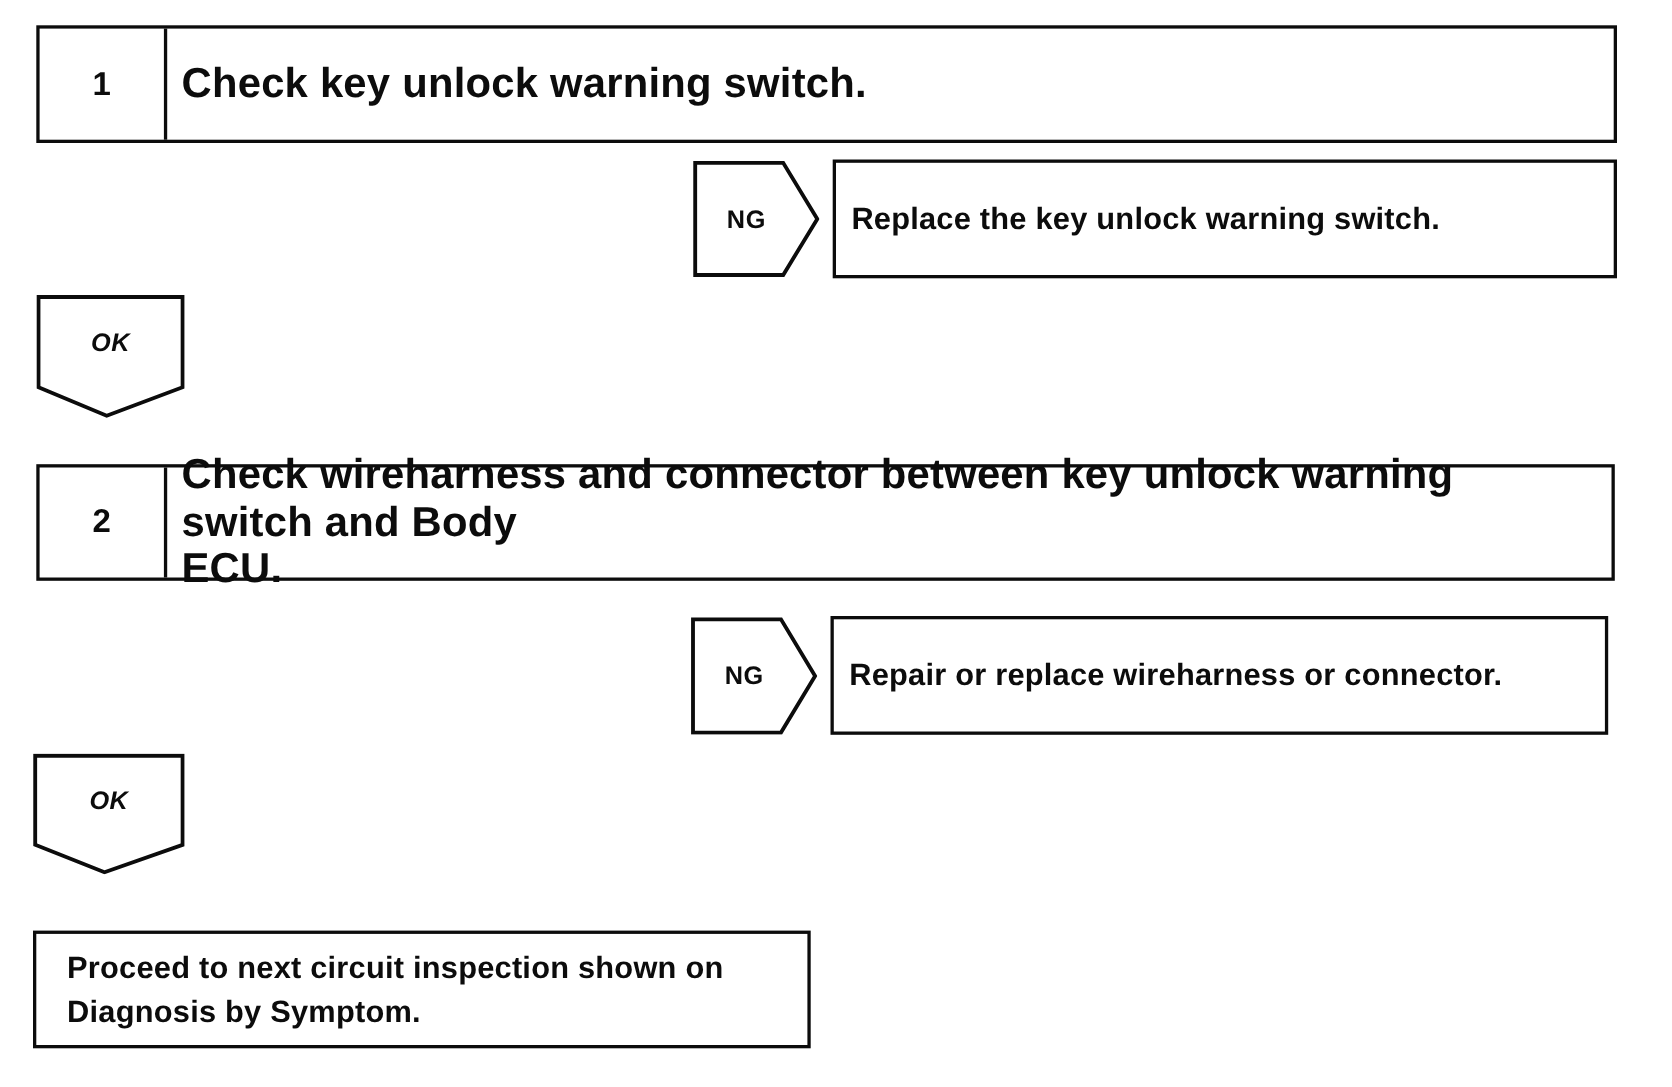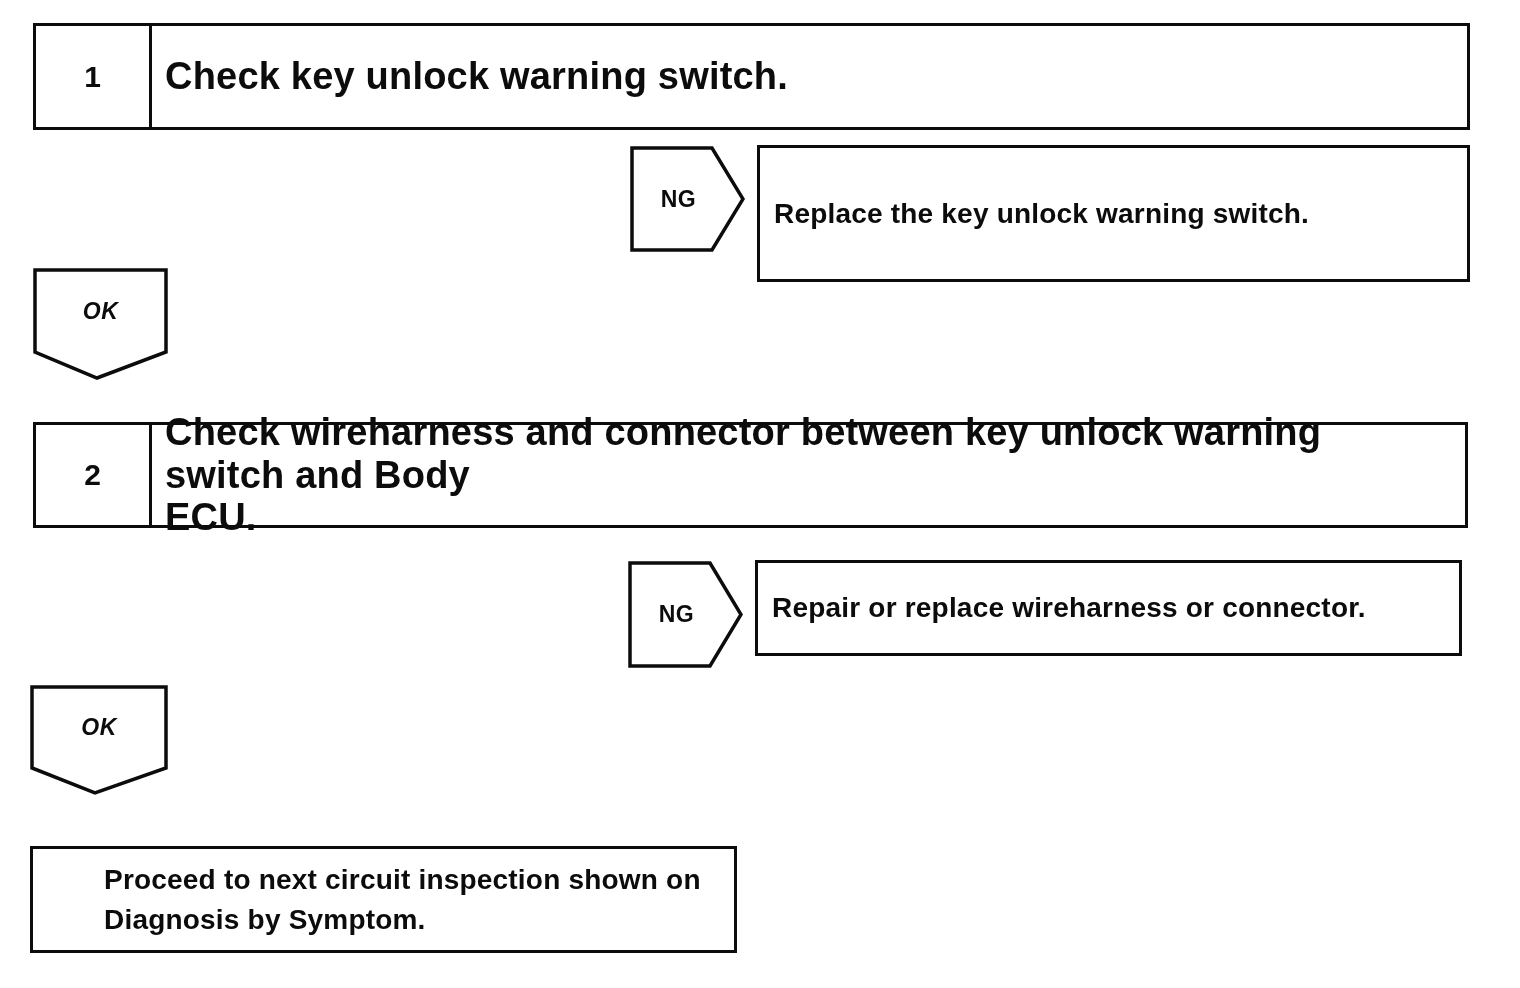--- a/index.html
+++ b/index.html
@@ -52,21 +52,20 @@
     padding-left:14px;
     font-size:28px; font-weight:bold;
     letter-spacing:0.2px;
   }
   .terminal-label{
     padding-left:28px; padding-right:10px;
     font-size:28px; font-weight:bold;
     line-height:40px;
     white-space:pre-line;
     letter-spacing:0.2px;
-    margin-left:43px;
   }
 
   
   .shape{ position:absolute; }
   .shape svg{ position:absolute; inset:0; display:block; }
   .shape .shape-text{
     position:absolute; inset:0;
     display:flex; align-items:center; justify-content:center;
     font-size:23px; font-weight:bold;
     letter-spacing:0.5px;
@@ -84,21 +83,21 @@
     <div class="step-label">Check key unlock warning switch.</div>
   </div>
 
   <div class="shape" style="left:630px; top:146px; width:115px; height:106px;">
     <svg width="115" height="106" viewBox="0 0 115 106">
       <polygon points="2,2 82,2 113,53 82,104 2,104" fill="#ffffff" stroke="#0c0c0c" stroke-width="3.5"></polygon>
     </svg>
     <span class="shape-text ng-text">NG</span>
   </div>
 
-  <div class="abs plain-box" style="left:757px; top:145px; width:713px; height:137px;">
+  <div class="abs plain-box" style="left:757px; top:145px; width:713px; height:108px;">
     <span class="action-label">Replace the key unlock warning switch.</span>
   </div>
 
   <div class="shape" style="left:33px; top:268px; width:135px; height:112px;">
     <svg width="135" height="112" viewBox="0 0 135 112">
       <polygon points="2,2 133,2 133,84 64,110 2,84" fill="#ffffff" stroke="#0c0c0c" stroke-width="3.5"></polygon>
     </svg>
     <span class="shape-text ok-text">OK</span>
   </div>
 
@@ -108,21 +107,21 @@
 ECU.</div>
   </div>
 
   <div class="shape" style="left:628px; top:561px; width:115px; height:107px;">
     <svg width="115" height="107" viewBox="0 0 115 107">
       <polygon points="2,2 82,2 113,53.5 82,105 2,105" fill="#ffffff" stroke="#0c0c0c" stroke-width="3.5"></polygon>
     </svg>
     <span class="shape-text ng-text">NG</span>
   </div>
 
-  <div class="abs plain-box" style="left:755px; top:560px; width:707px; height:96px;">
+  <div class="abs plain-box" style="left:755px; top:560px; width:707px; height:108px;">
     <span class="action-label">Repair or replace wireharness or connector.</span>
   </div>
 
   <div class="shape" style="left:30px; top:685px; width:138px; height:110px;">
     <svg width="138" height="110" viewBox="0 0 138 110">
       <polygon points="2,2 136,2 136,83 65,108 2,83" fill="#ffffff" stroke="#0c0c0c" stroke-width="3.5"></polygon>
     </svg>
     <span class="shape-text ok-text">OK</span>
   </div>
 

